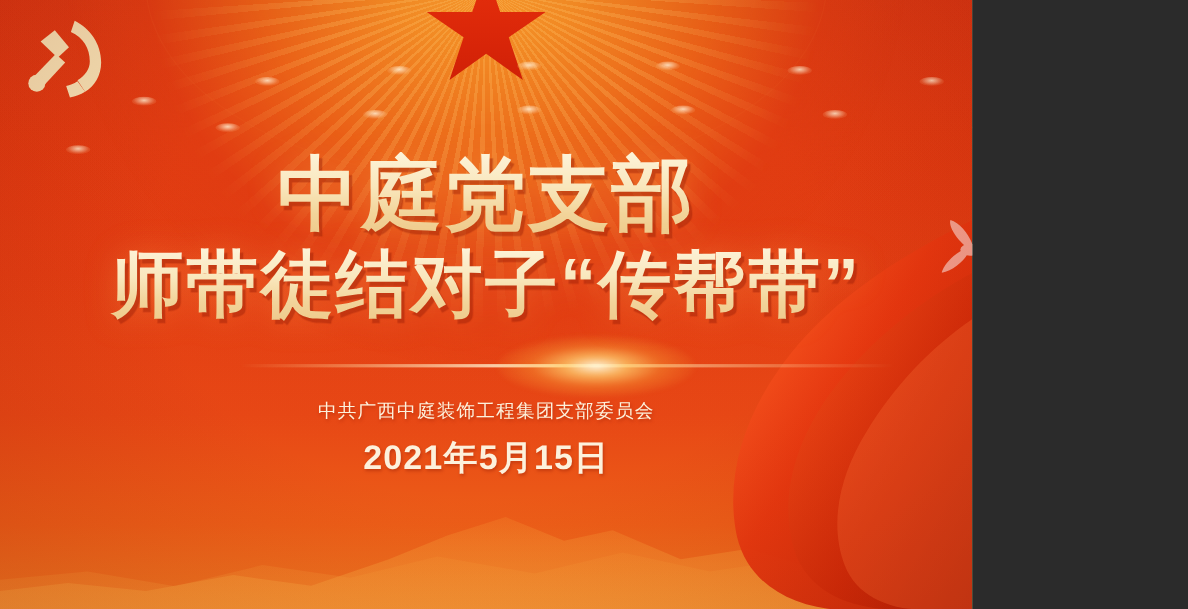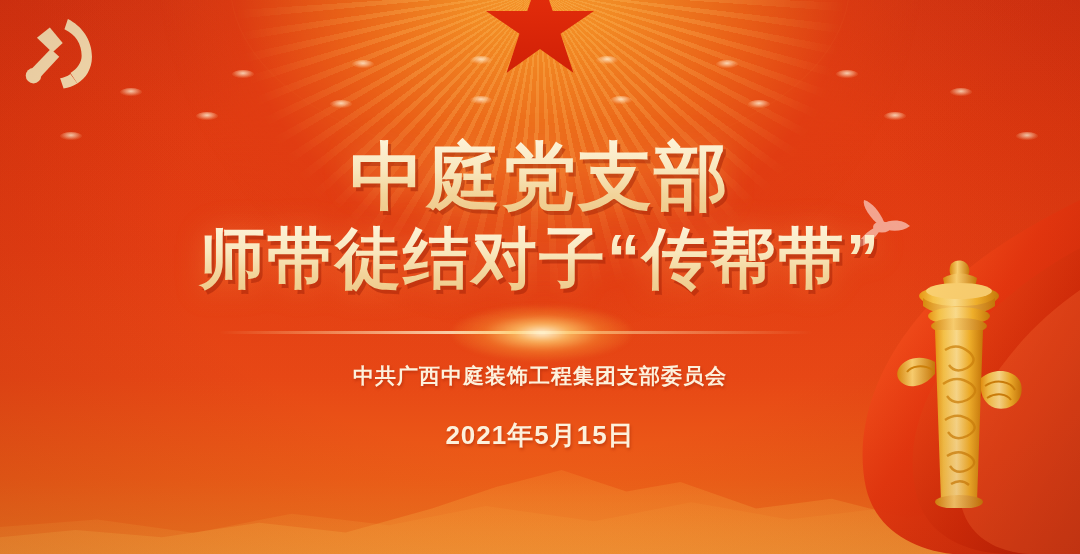--- a/index.html
+++ b/index.html
@@ -2,21 +2,21 @@
 <html><head>
 <meta charset="utf-8">
 <style>
   html, body {
     margin: 0;
     padding: 0;
     background: #2b2b2b;
   }
   #poster {
     position: relative;
-    width: 1080px;
+    width: 884px;
     height: 554px;
     overflow: hidden;
     font-family: "Liberation Sans", "DejaVu Sans", sans-serif;
     background: #0f766e;
   }
 
   
   .bg-base {
     position: absolute;
     inset: 0;
@@ -212,30 +212,30 @@
   .sub-block {
     position: absolute;
     left: 0;
     right: 0;
     top: 362px;
     text-align: center;
     z-index: 6;
   }
   .subtitle {
     display: block;
-    font-size: 21px;
-    font-weight: 700;
+    font-size: 17px;
+    font-weight: 400;
     letter-spacing: 1px;
     color: #fdf1dc;
     text-shadow: 1px 2px 3px rgba(140,24,4,0.40);
   }
   .eventdate {
     display: block;
-    margin-top: 28px;
-    font-size: 26px;
+    margin-top: 10px;
+    font-size: 31px;
     font-weight: 700;
     letter-spacing: 1px;
     color: #fdf1dc;
     text-shadow: 1px 2px 3px rgba(140,24,4,0.40);
   }
 
   
   .vignette {
     position: absolute;
     inset: 0;

